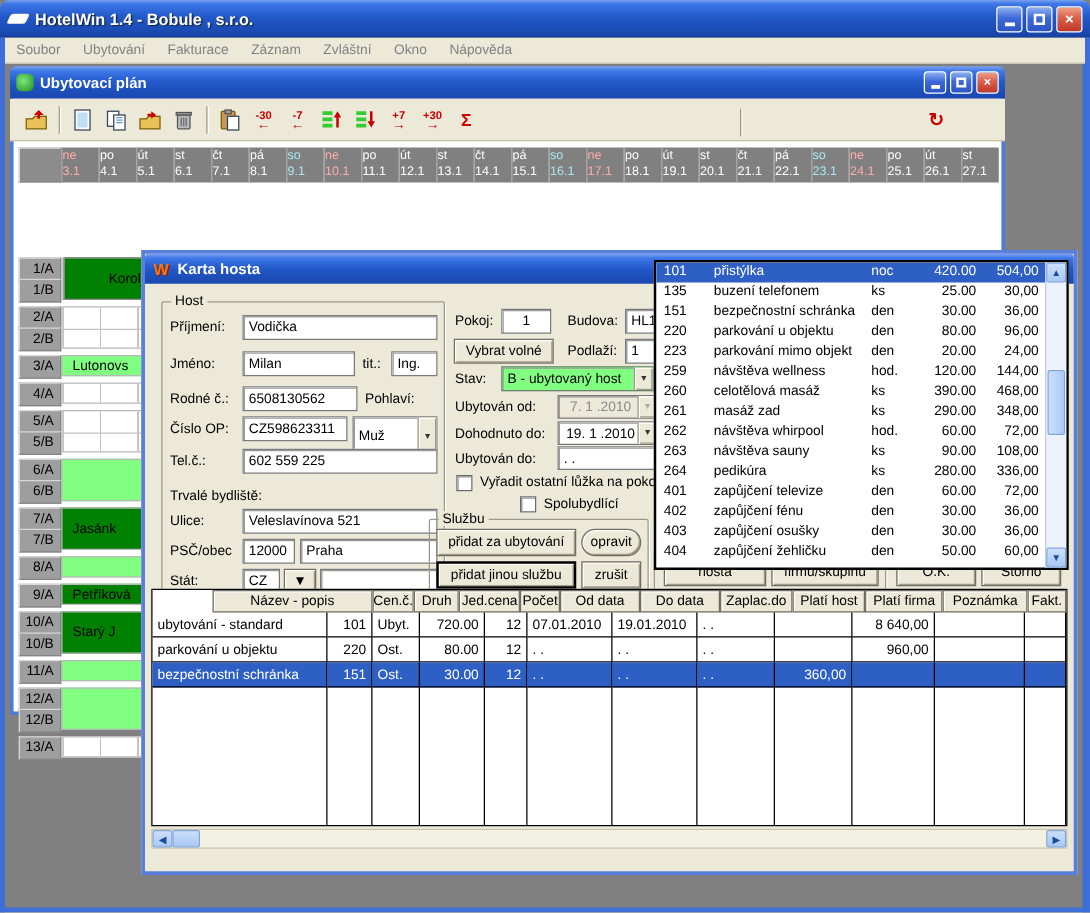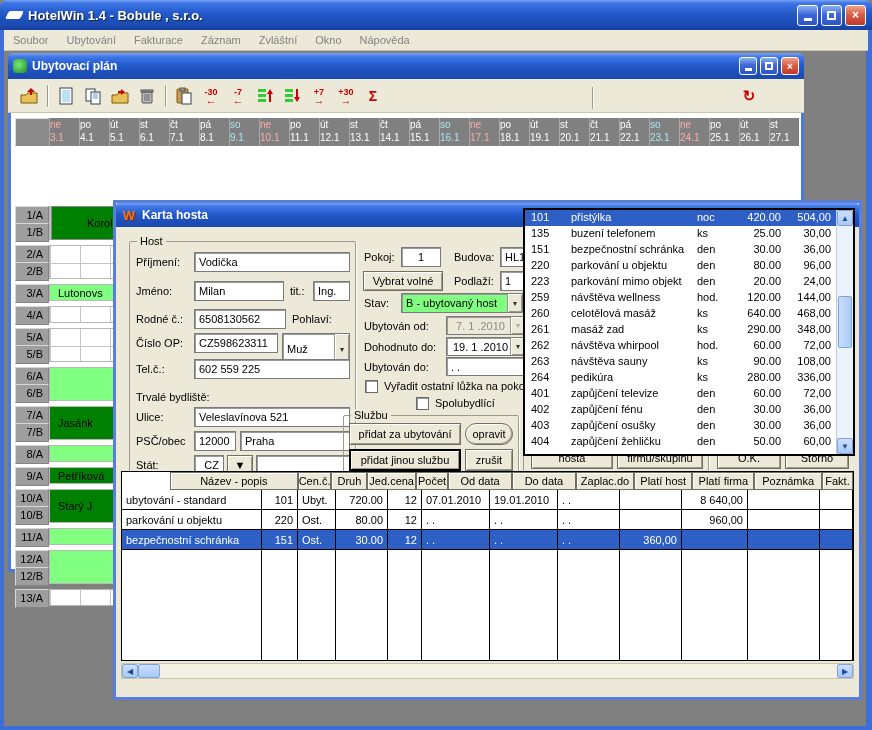--- a/index.html
+++ b/index.html
@@ -429,21 +429,21 @@
       <span>Veleslavínova 521</span>
     </div>
   <span class="lbl" style="left:20px;top:232px;">PSČ/obec</span>
   <div class="inp" style="position:absolute;left:78px;top:228px;width:42px;height:20px;">
       <span>12000</span>
     </div>
   <div class="inp" style="position:absolute;left:124px;top:228px;width:110px;height:20px;">
       <span>Praha</span>
     </div>
   <span class="lbl" style="left:20px;top:256px;">Stát:</span>
-  <div class="inp" style="position:absolute;left:78px;top:252px;width:30px;height:20px;justify-content:flex-end;">
+  <div class="inp" style="position:absolute;left:78px;top:252px;width:30px;height:20px;">
       <span>CZ</span>
     </div>
   <div class="btn3d" style="position:absolute;left:111px;top:252px;width:26px;height:20px;font-size:11px;">▼</div>
   <div class="inp" style="position:absolute;left:140px;top:252px;width:94px;height:20px;">
       <span></span>
     </div>
 
   <span class="lbl" style="left:248px;top:48px;">Pokoj:</span>
   <div class="inp" style="position:absolute;left:285px;top:44px;width:40px;height:20px;justify-content:center;">
       <span>1</span>
@@ -540,21 +540,21 @@
           <span class="c0">259</span>
           <span class="c1">návštěva wellness</span>
           <span class="c2">hod.</span>
           <span class="c3">120.00</span>
           <span class="c4">144,00</span>
         </div>
         <div class="svcrow" style="top: 96px;">
           <span class="c0">260</span>
           <span class="c1">celotělová masáž</span>
           <span class="c2">ks</span>
-          <span class="c3">640.00</span>
+          <span class="c3">390.00</span>
           <span class="c4">468,00</span>
         </div>
         <div class="svcrow" style="top: 112px;">
           <span class="c0">261</span>
           <span class="c1">masáž zad</span>
           <span class="c2">ks</span>
           <span class="c3">290.00</span>
           <span class="c4">348,00</span>
         </div>
         <div class="svcrow" style="top: 128px;">

